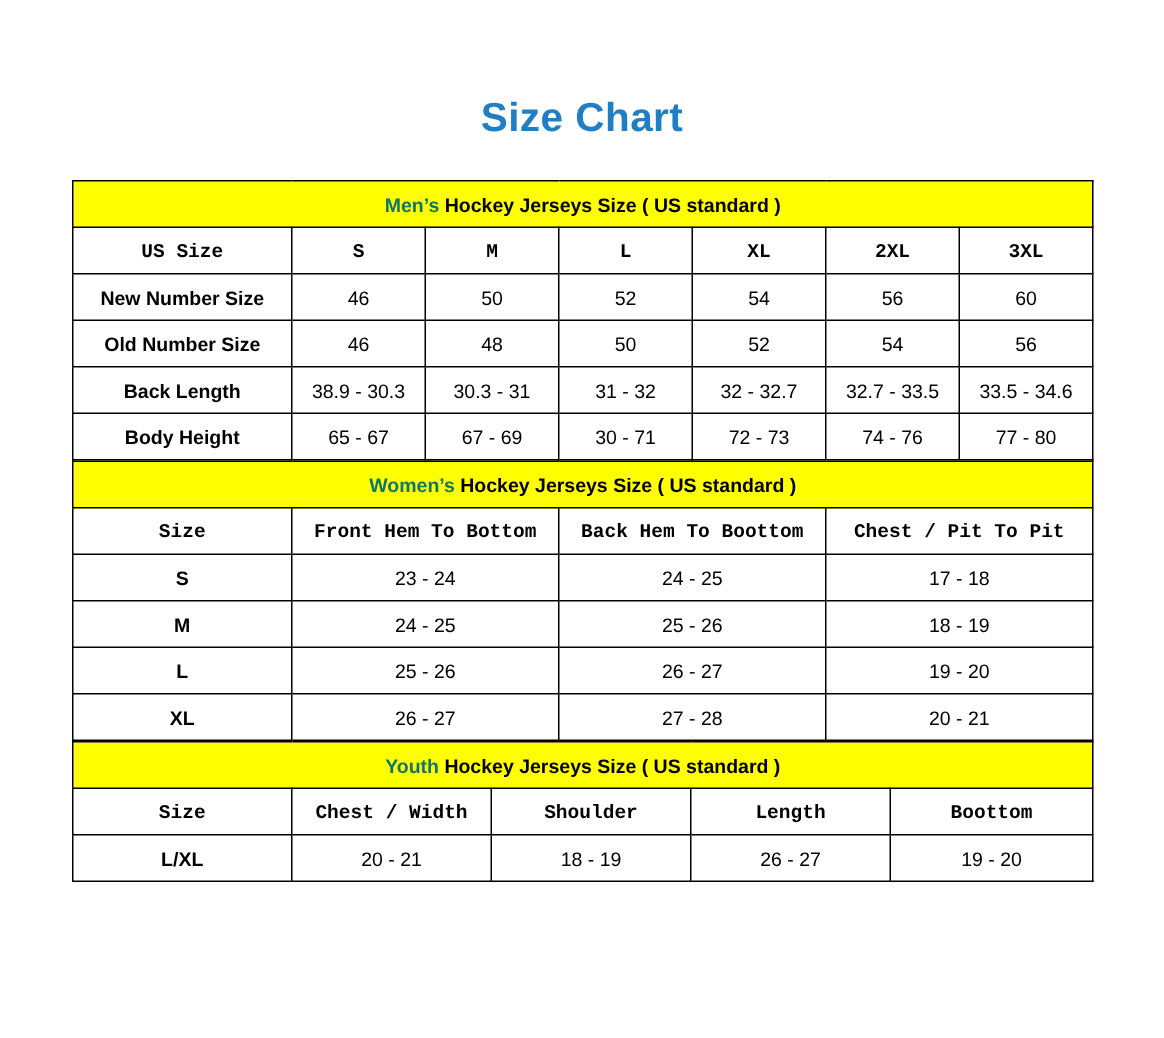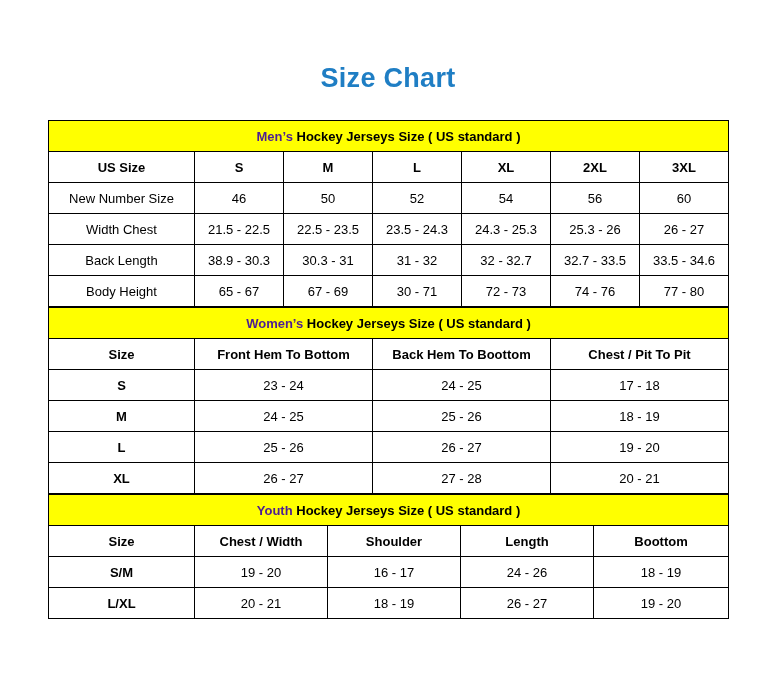--- a/index.html
+++ b/index.html
@@ -44,27 +44,29 @@
     padding: 2px 2px;
     vertical-align: middle;
   }
   td.section {
     background: #ffff00;
     font-weight: bold;
     font-size: 14.5px;
     height: 30px;
   }
   td.section .accent {
-    color: #4c1d95;
+    color: #0f766e;
   }
   td.hdr {
     font-weight: bold;
+    font-family: Liberation Mono, monospace;
   }
   td.rowlabel {
     text-align: center;
+    font-weight: bold;
   }
   td.boldcell {
     font-weight: bold;
   }
 </style>
 </head>
 <body>
 
 <div class="page">
 
@@ -98,27 +100,27 @@
         <tr>
           <td class="rowlabel">New Number Size</td>
           <td>46</td>
           <td>50</td>
           <td>52</td>
           <td>54</td>
           <td>56</td>
           <td>60</td>
         </tr>
         <tr>
-          <td class="rowlabel">Width Chest</td>
-          <td>21.5 - 22.5</td>
-          <td>22.5 - 23.5</td>
-          <td>23.5 - 24.3</td>
-          <td>24.3 - 25.3</td>
-          <td>25.3 - 26</td>
-          <td>26 - 27</td>
+          <td class="rowlabel">Old Number Size</td>
+          <td>46</td>
+          <td>48</td>
+          <td>50</td>
+          <td>52</td>
+          <td>54</td>
+          <td>56</td>
         </tr>
         <tr>
           <td class="rowlabel">Back Length</td>
           <td>38.9 - 30.3</td>
           <td>30.3 - 31</td>
           <td>31 - 32</td>
           <td>32 - 32.7</td>
           <td>32.7 - 33.5</td>
           <td>33.5 - 34.6</td>
         </tr>
@@ -191,27 +193,20 @@
           <td class="section" colspan="5"><span class="accent">Youth</span><span> Hockey Jerseys Size ( US standard )</span></td>
         </tr>
         <tr>
           <td class="hdr">Size</td>
           <td class="hdr">Chest / Width</td>
           <td class="hdr">Shoulder</td>
           <td class="hdr">Length</td>
           <td class="hdr">Boottom</td>
         </tr>
         <tr>
-          <td class="boldcell">S/M</td>
-          <td>19 - 20</td>
-          <td>16 - 17</td>
-          <td>24 - 26</td>
-          <td>18 - 19</td>
-        </tr>
-        <tr>
           <td class="boldcell">L/XL</td>
           <td>20 - 21</td>
           <td>18 - 19</td>
           <td>26 - 27</td>
           <td>19 - 20</td>
         </tr>
       </tbody>
     </table>
 
   </div>

